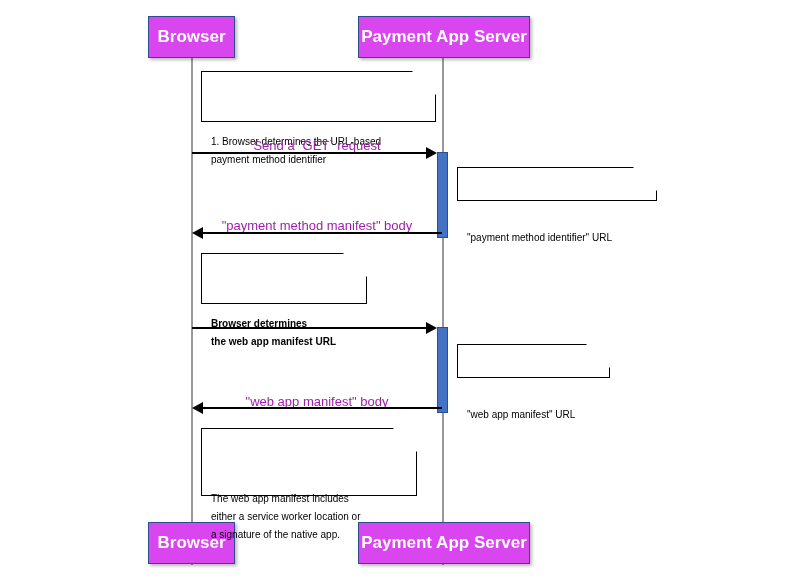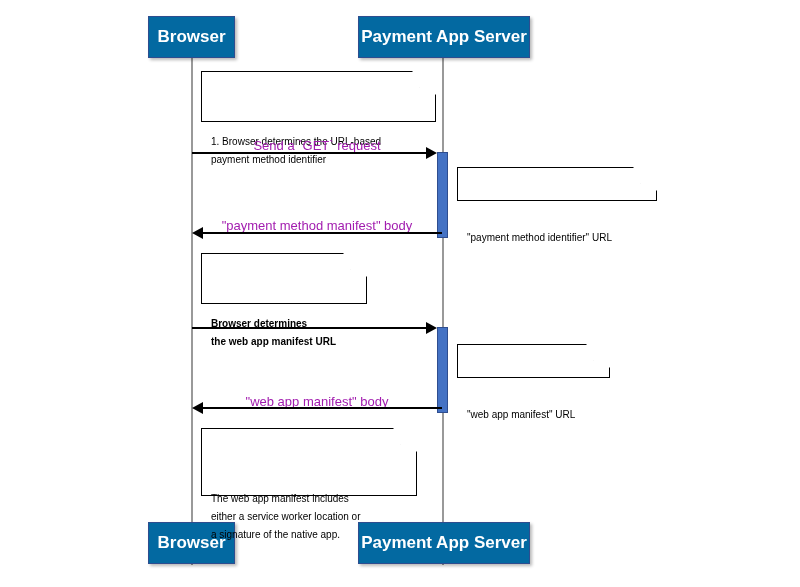--- a/index.html
+++ b/index.html
@@ -18,21 +18,21 @@
     width: 800px;
     height: 587px;
   }
   .lifeline {
     position: absolute;
     width: 2px;
     background: #999999;
   }
   .actor-box {
     position: absolute;
-    background: #0369a1;
+    background: #d946ef;
     border: 1px solid #2e4d8f;
     color: #ffffff;
     font-size: 17px;
     font-weight: bold;
     display: flex;
     align-items: center;
     justify-content: center;
     box-sizing: border-box;
     box-shadow: 2px 2px 3px rgba(0,0,0,0.28);
   }

